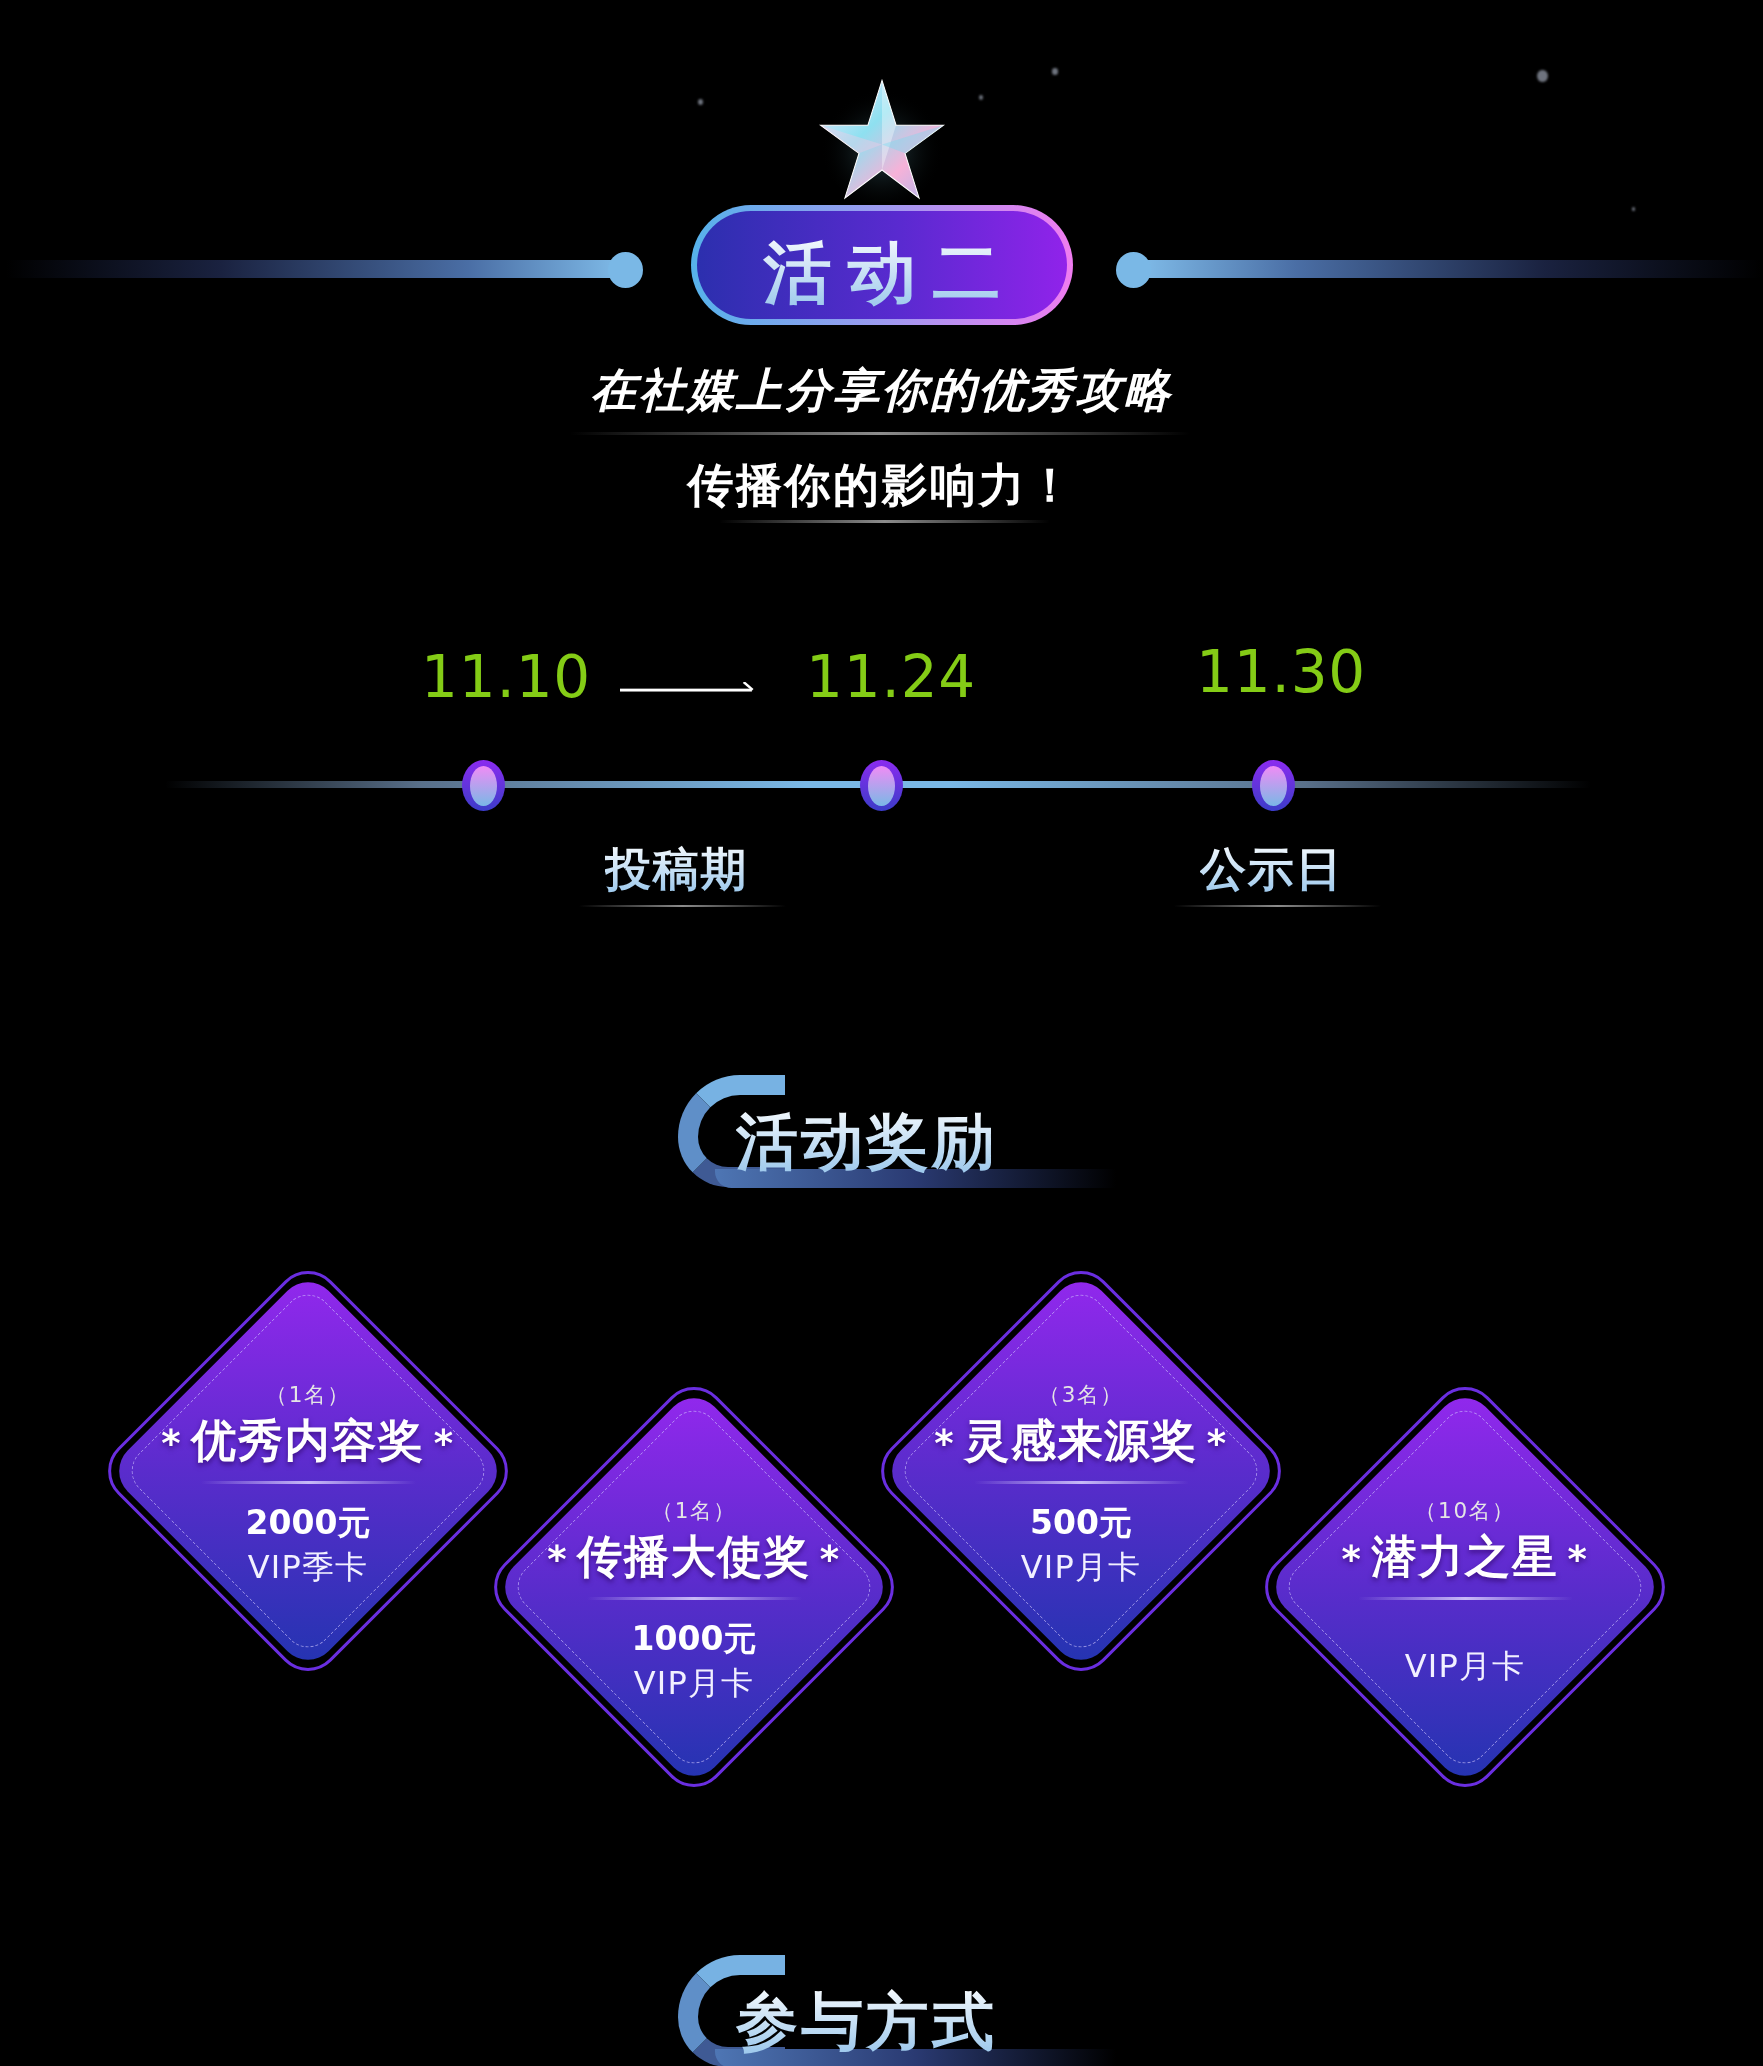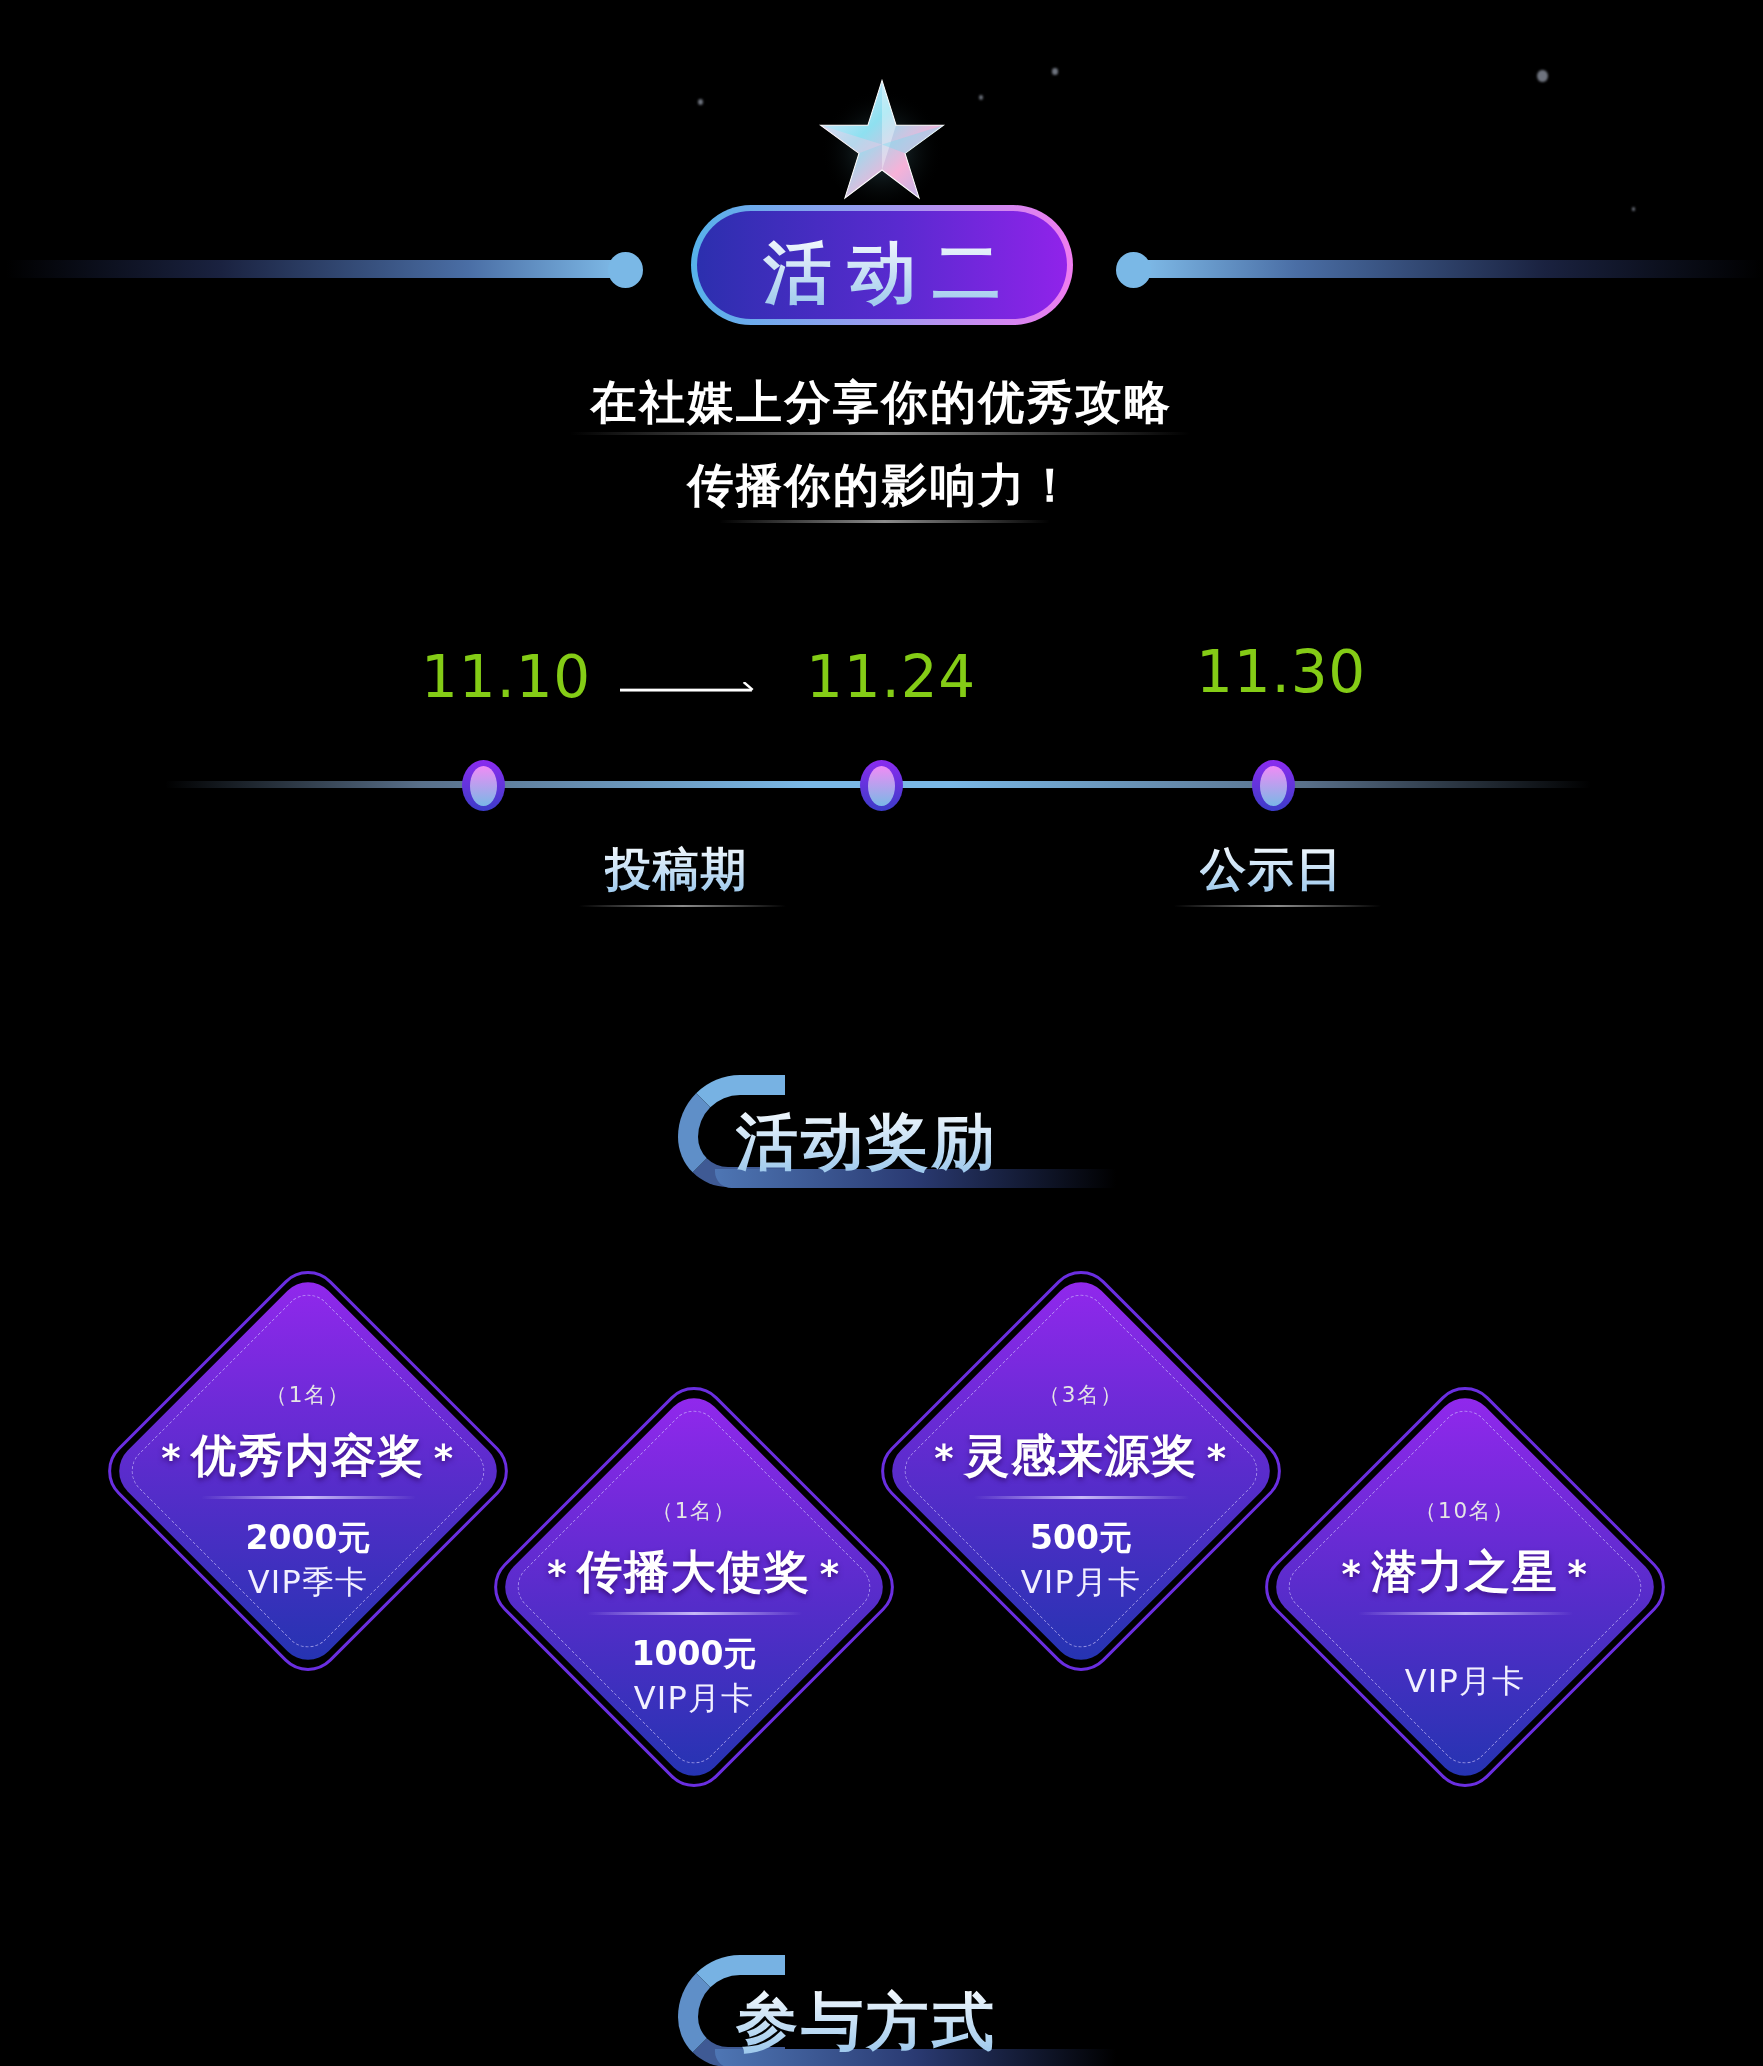--- a/index.html
+++ b/index.html
@@ -44,21 +44,21 @@
   .pill-text {
     font-family: "DejaVu Sans", sans-serif;
     font-weight: 900; font-size: 68px; letter-spacing: 16.5px;
     background: linear-gradient(180deg, #ffffff 0%, #8fc1ea 100%);
     -webkit-background-clip: text; background-clip: text; color: transparent;
     padding-left: 16.5px;
   }
 
   
   .headline { left: 0; width: 1763px; text-align: center; font-weight: 700; font-size: 46px; letter-spacing: 2.5px; color: #fff; }
-  .headline.l1 { top: 372px; }
+  .headline.l1 { top: 360px; font-style: italic; }
   .headline.l2 { top: 455px; }
   .glow-line { height: 2.5px; border-radius: 1.2px; background: linear-gradient(90deg, transparent, rgba(200,200,200,0.7), transparent); }
 
   
   .date { font-weight: 400; font-size: 58px; color: #84cc16; letter-spacing: 0.8px; }
   .date-arrow { left: 620px; top: 682px; width: 136px; height: 10px; }
   .tl-track {
     left: 165px; top: 781px; width: 1426px; height: 7.4px;
     background: linear-gradient(90deg, rgba(0,0,0,0) 0%, #59708a 18%, #7ab8e6 45%, #7ab8e6 55%, #59708a 80%, rgba(0,0,0,0) 100%);
     border-radius: 3.7px;
@@ -111,21 +111,21 @@
     position: absolute; left: 83px; top: 83px; width: 264px; height: 264px;
     transform: rotate(45deg); border-radius: 25px;
     border: 1.7px dashed rgba(210,200,255,0.6);
   }
   .reward .content {
     position: absolute; left: 0; top: 0; width: 430px; height: 430px;
     display: flex; flex-direction: column; align-items: center; justify-content: flex-start;
     padding-top: 124px;
   }
   .reward .count { font-size: 21.5px; color: #e5e5e5; letter-spacing: 1.7px; }
-  .reward .name { font-weight: 900; font-size: 45px; color: #fff; margin-top: 17px; letter-spacing: 1.7px; text-shadow: 0 2.5px 5.8px rgba(40,0,90,0.6); white-space: nowrap; }
+  .reward .name { font-weight: 900; font-size: 45px; color: #fff; margin-top: 2px; letter-spacing: 1.7px; text-shadow: 0 2.5px 5.8px rgba(40,0,90,0.6); white-space: nowrap; }
   .reward .name .ast { font-size: 37px; margin: 0 9px; }
   .reward .divider { width: 215px; height: 3.3px; margin-top: 10px; border-radius: 1.7px; background: linear-gradient(90deg, transparent, rgba(220,210,255,0.85), transparent); }
   .reward .amount { font-weight: 700; font-size: 33px; margin-top: 16.5px; }
   .reward .vip { font-size: 32px; margin-top: 0; color: #f2f0ff; letter-spacing: 1.2px; }
   .reward .vip.only { margin-top: 45px; }
 </style>
 </head>
 <body>
 
 <div>

